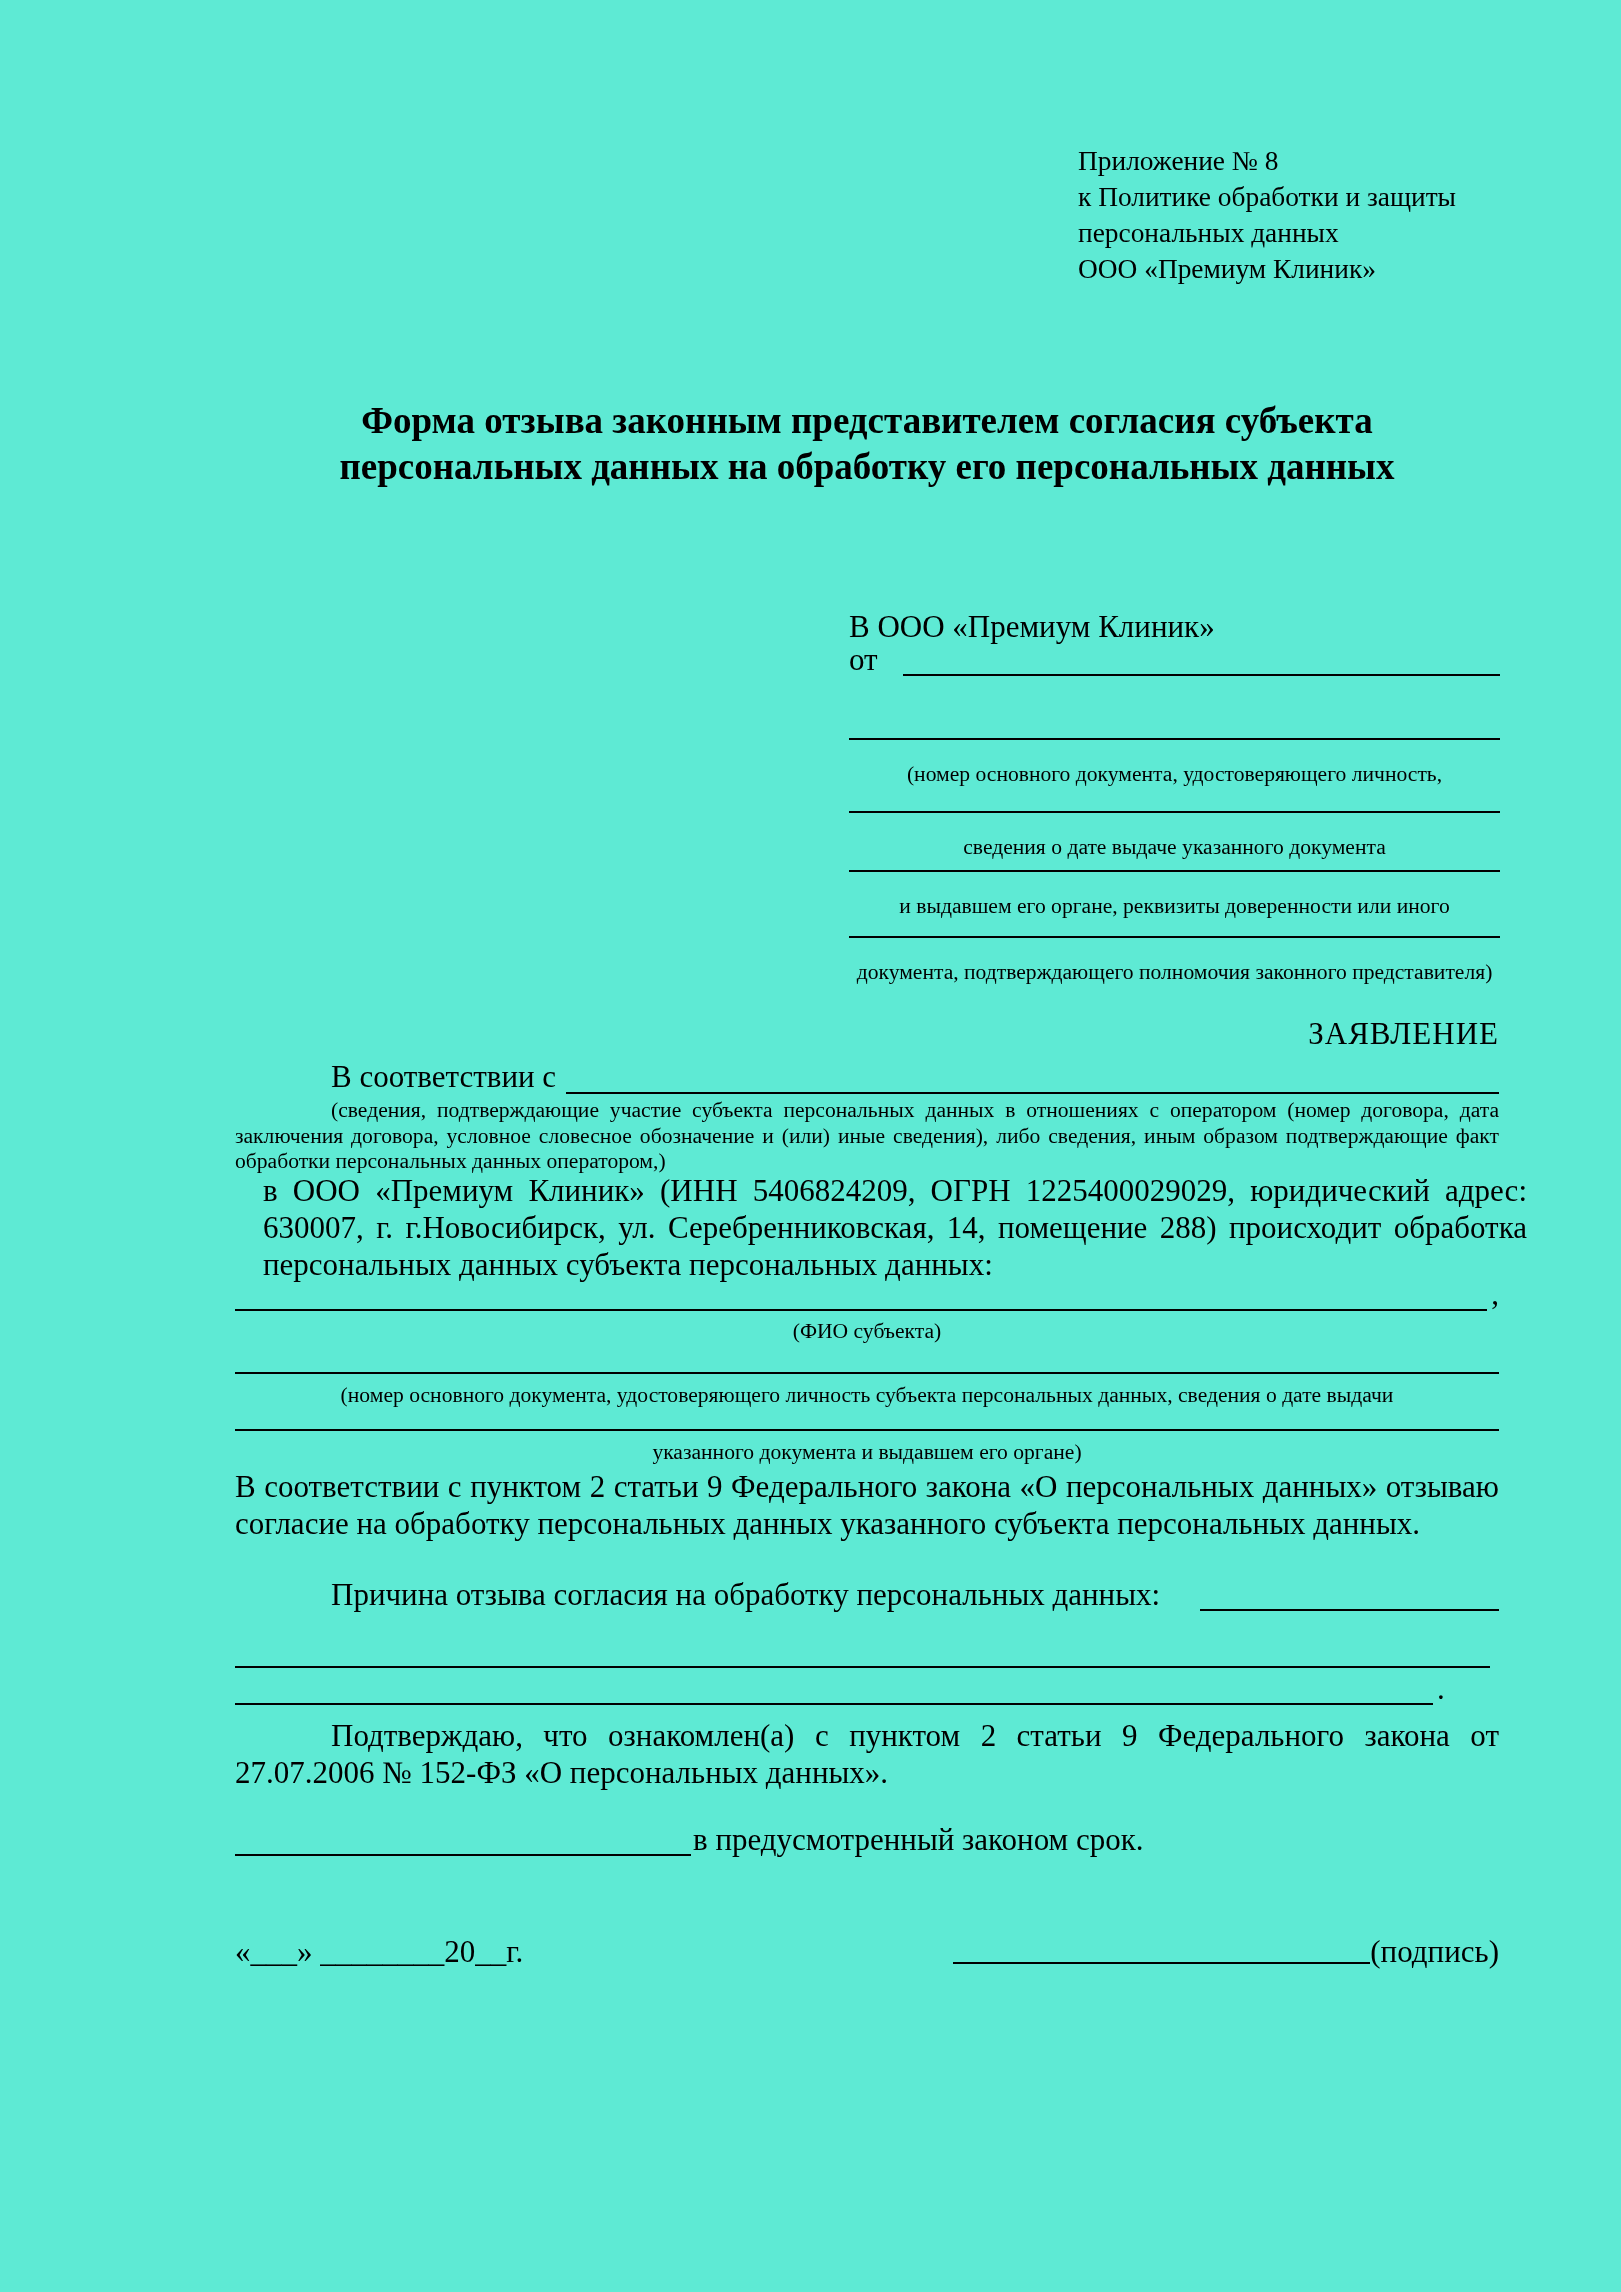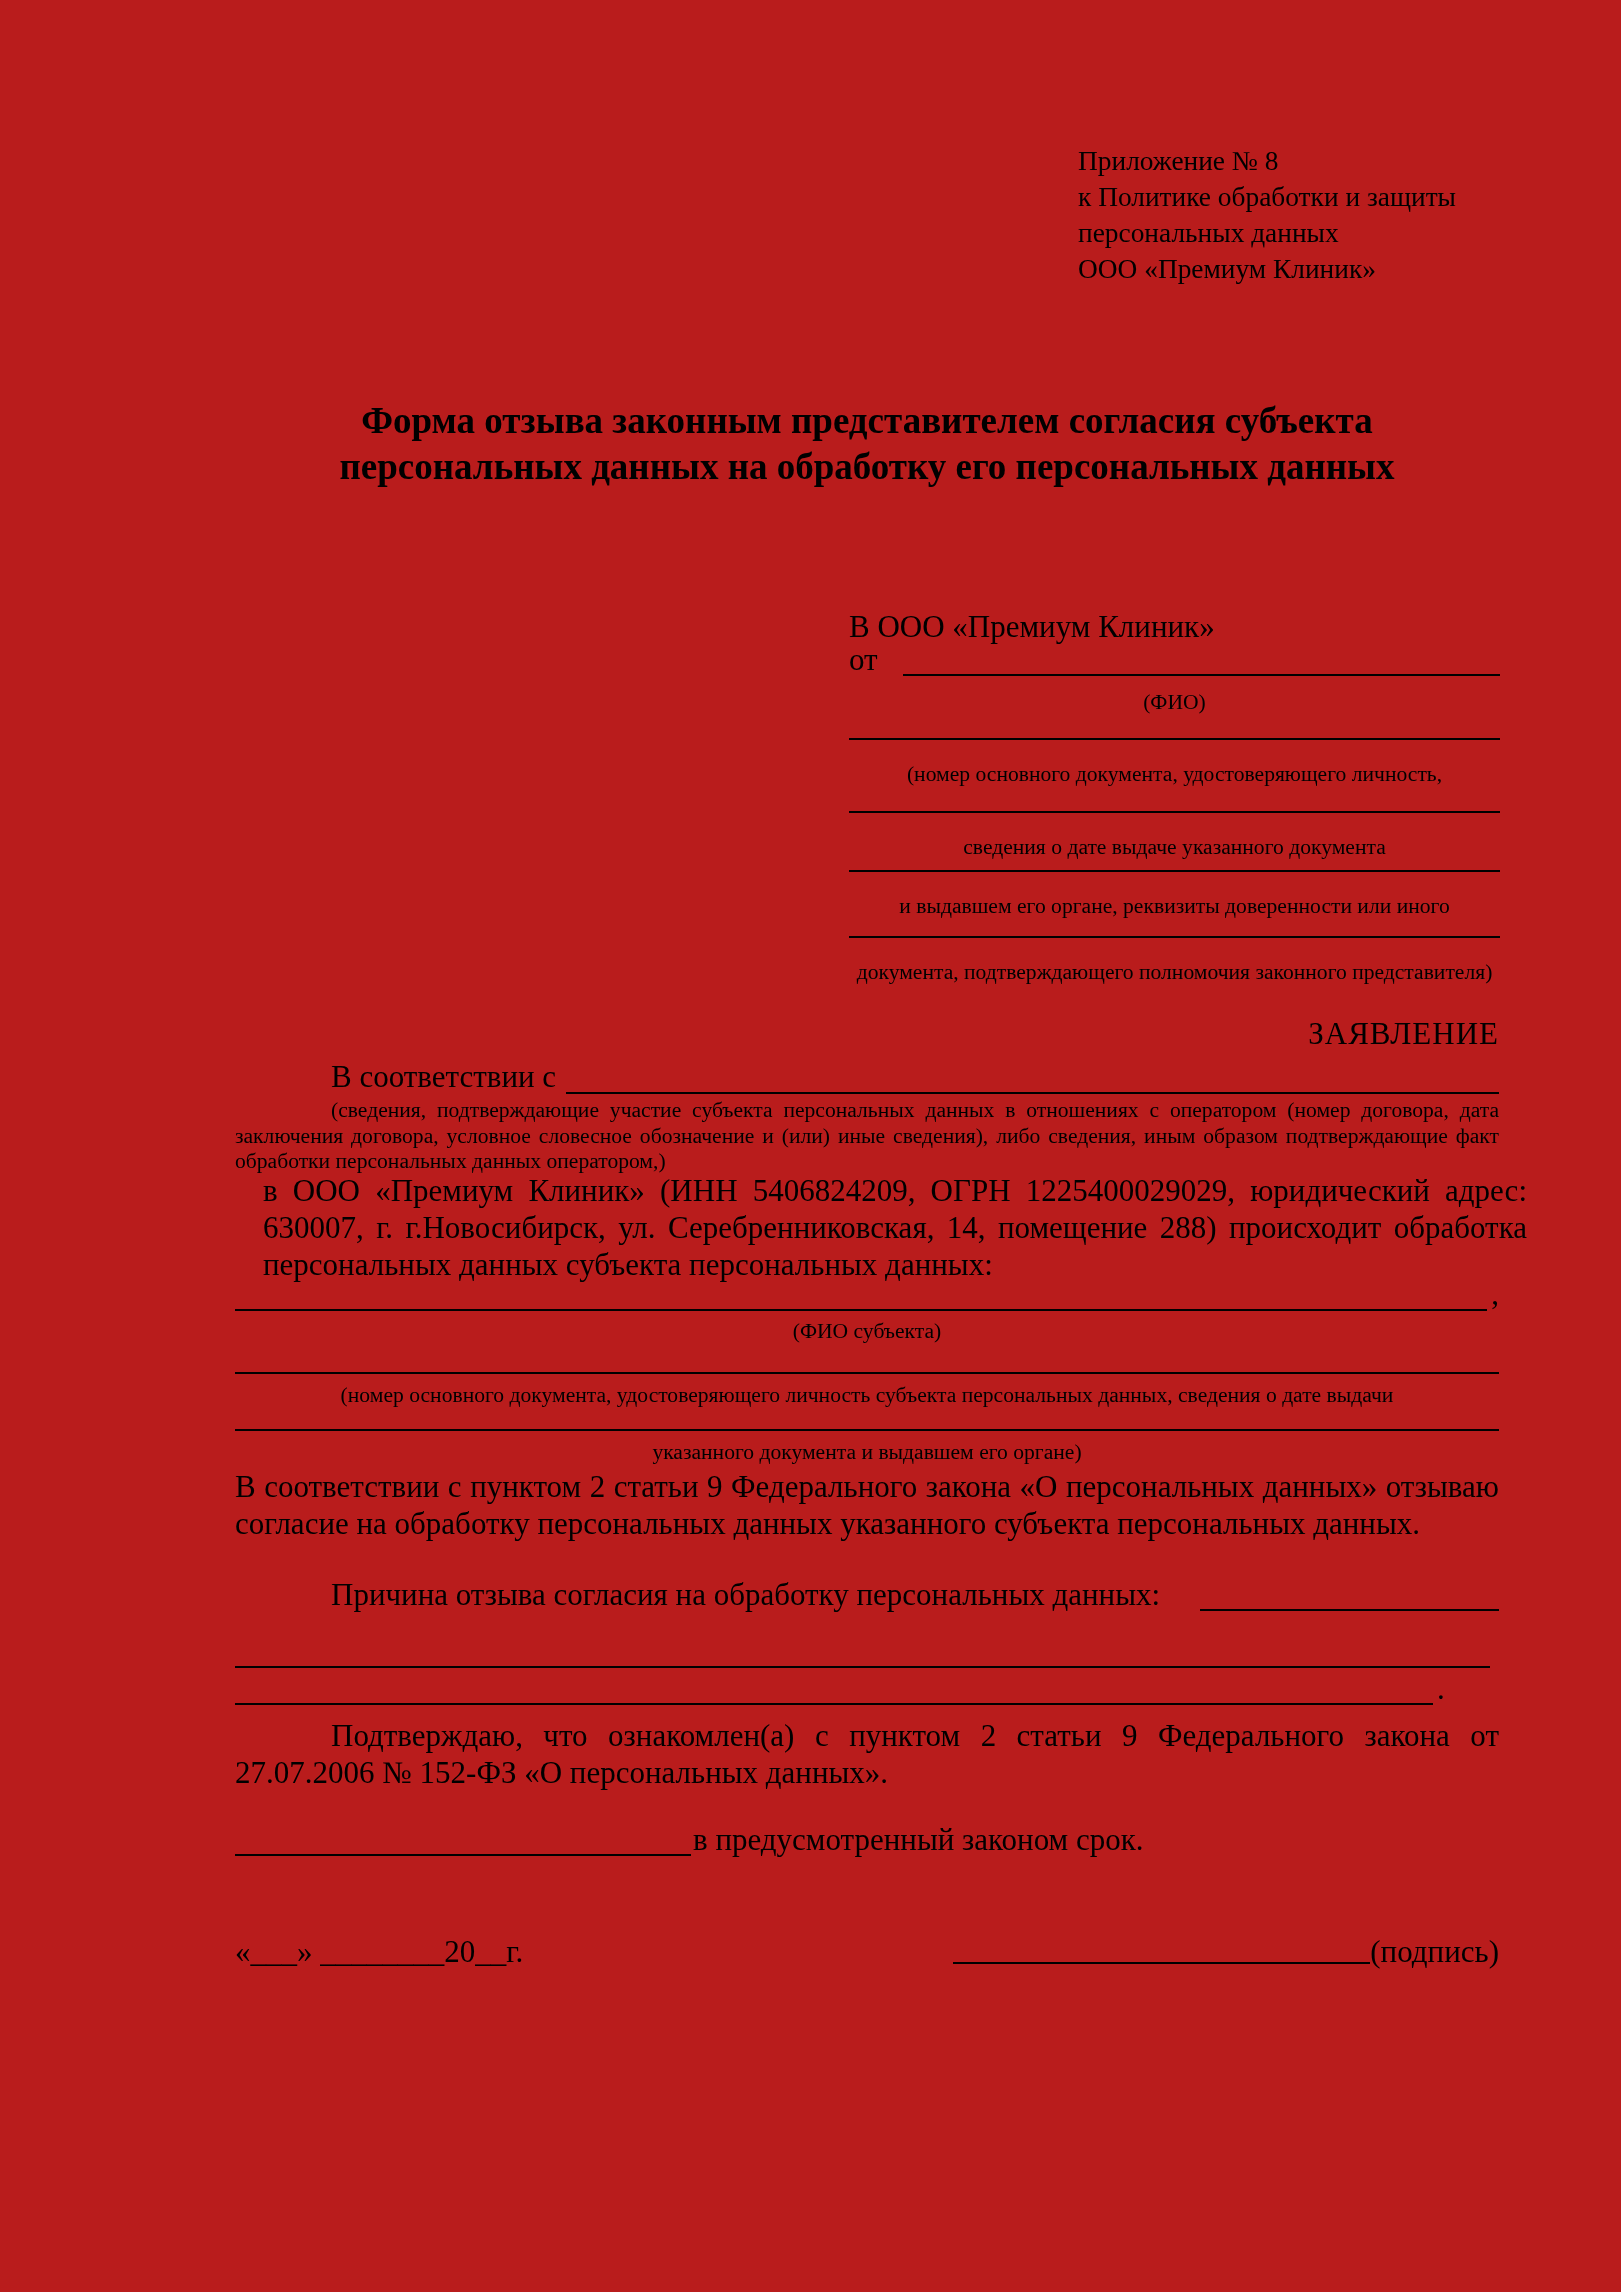--- a/index.html
+++ b/index.html
@@ -1,20 +1,20 @@
 <!DOCTYPE html>
 <html lang="ru"><head>
 <meta charset="utf-8">
 <title>Форма отзыва согласия</title>
 <style>
   html,body{margin:0;padding:0;background:#e8e8e8;}
   .page{
     position:relative;
     width:1621px;height:2293px;
-    background:#b91c1c;
+    background:#5eead4;
     font-family:"Liberation Serif","DejaVu Serif",serif;
     color:#000;
     overflow:hidden;
   }
   
   .body-text{font-size:31px;line-height:37px;}
   .caption{font-size:21.6px;line-height:25.5px;}
   .rule{border-bottom:2.9px solid #000;}
   .fill{flex:1;border-bottom:2.9px solid #000;}
   .just{text-align:justify;}
@@ -94,21 +94,20 @@
     <div class="title-inner">Форма отзыва законным представителем согласия субъекта персональных данных на обработку его персональных данных</div>
   </div>
 
   <div class="addressee">
     <div class="to-line">В ООО «Премиум Клиник»</div>
 
     <div class="ot-row">
       <span class="ot-label">от</span>
       <span class="fill"></span>
     </div>
-    <div class="cap-only caption" style="top:82px;">(ФИО)</div>
 
     <div class="pair" style="top:130px;">
       <div class="rule"></div>
       <span class="caption">(номер основного документа, удостоверяющего личность,</span>
     </div>
 
     <div class="pair" style="top:203px;">
       <div class="rule"></div>
       <span class="caption">сведения о дате выдаче указанного документа</span>
     </div>

